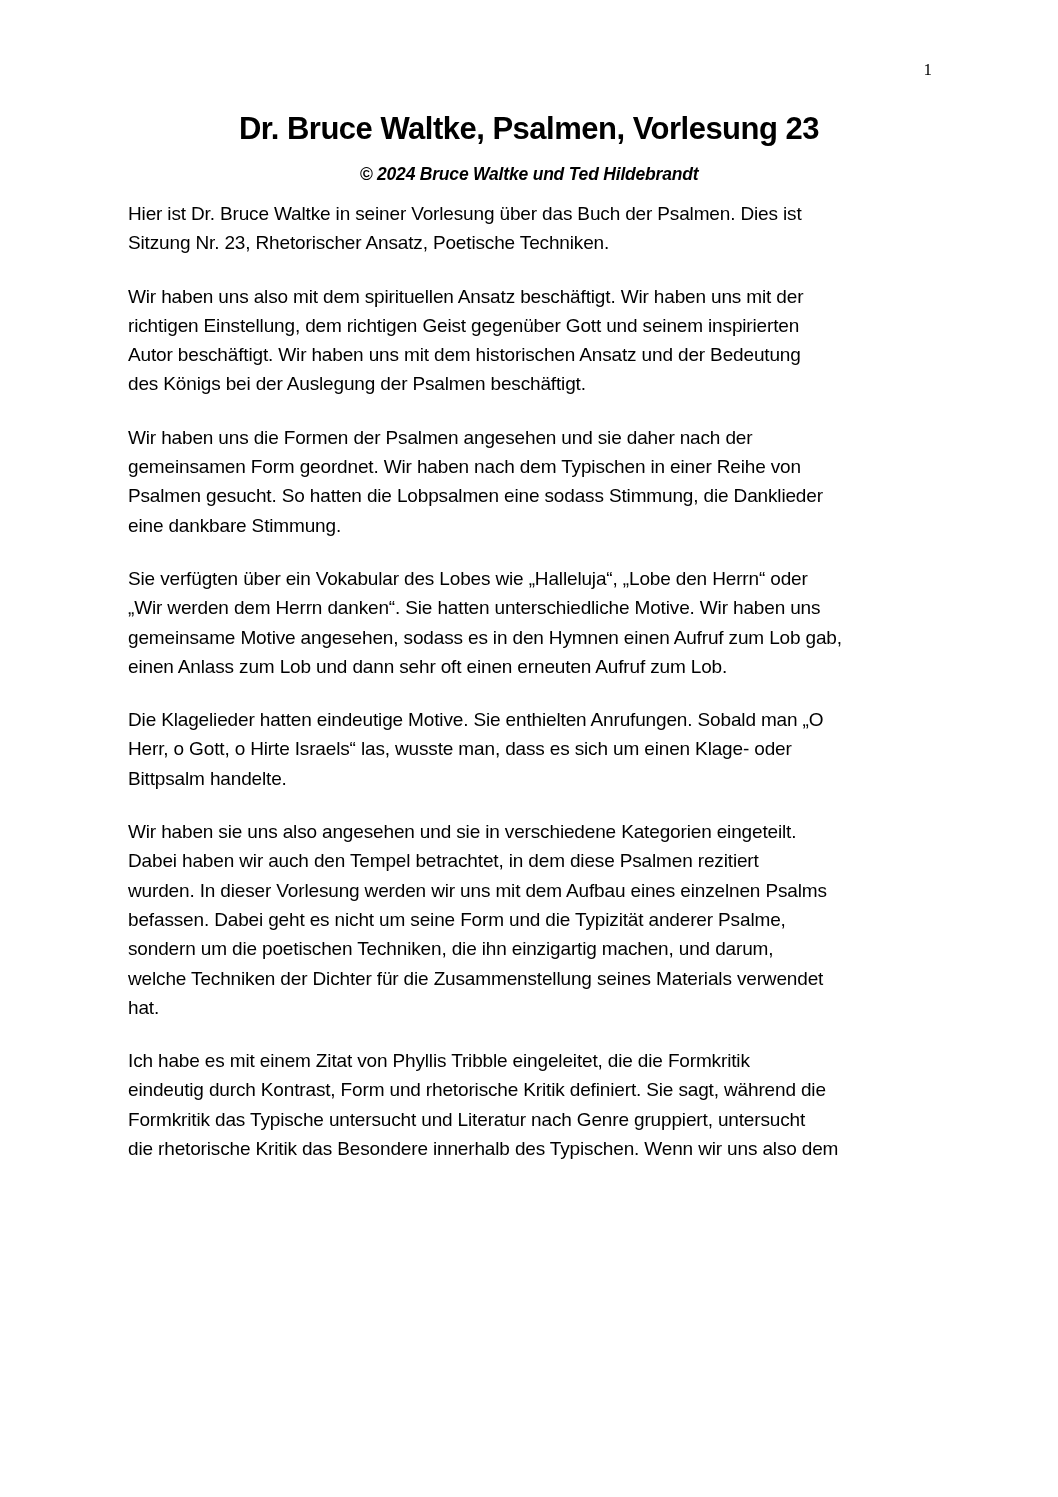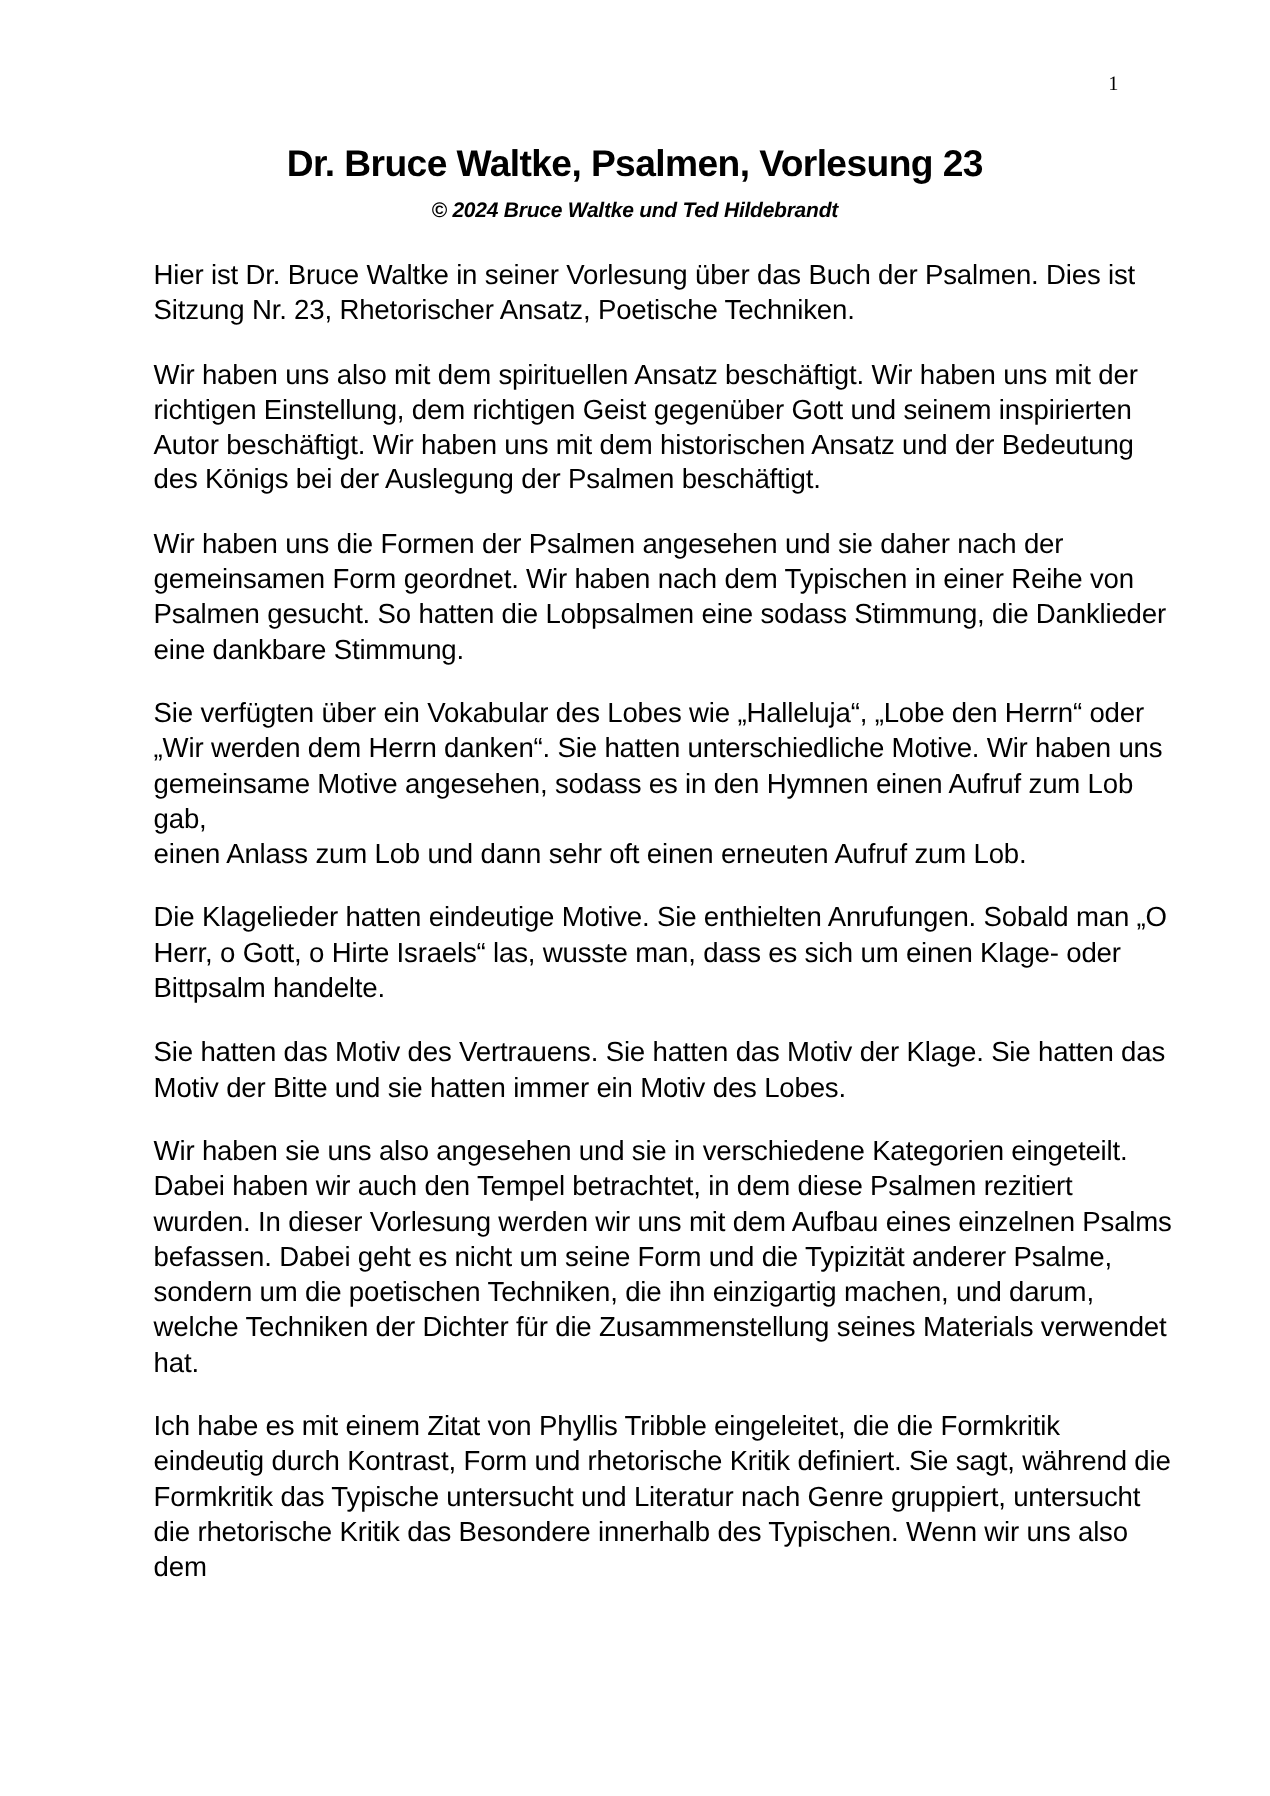--- a/index.html
+++ b/index.html
@@ -18,41 +18,41 @@
   }
   .page-number {
     position: absolute;
     top: 60px;
     right: 126px;
     font-family: "Liberation Serif", serif;
     font-size: 17px;
     line-height: 20px;
   }
   .doc-title {
-    margin: 0;
-    padding-top: 118px;
+    margin: 16px;
+    padding-top: 94px;
     text-align: center;
     font-size: 31px;
     line-height: 37px;
     font-weight: 700;
     letter-spacing: -0.5px;
   }
   .copyright {
     margin-top: 9px;
     text-align: center;
     font-weight: 700;
     font-size: 17.5px;
     line-height: 22px;
     letter-spacing: -0.2px;
     font-style: italic;
   }
   .content {
-    margin: 29px 0 0 128px;
+    margin: 14px 0 0 128px;
     width: 862px;
-    font-size: 23px;
+    font-size: 19px;
     line-height: 29.3px;
     letter-spacing: -0.15px;
   }
   .content p {
     margin: 0 0 24px 0;
     white-space: pre-line;
   }
 </style>
 </head>
 <body>
@@ -72,22 +72,20 @@
 gemeinsamen Form geordnet. Wir haben nach dem Typischen in einer Reihe von
 Psalmen gesucht. So hatten die Lobpsalmen eine sodass Stimmung, die Danklieder
 eine dankbare Stimmung.</p>
       <p>Sie verfügten über ein Vokabular des Lobes wie „Halleluja“, „Lobe den Herrn“ oder
 „Wir werden dem Herrn danken“. Sie hatten unterschiedliche Motive. Wir haben uns
 gemeinsame Motive angesehen, sodass es in den Hymnen einen Aufruf zum Lob gab,
 einen Anlass zum Lob und dann sehr oft einen erneuten Aufruf zum Lob.</p>
       <p>Die Klagelieder hatten eindeutige Motive. Sie enthielten Anrufungen. Sobald man „O
 Herr, o Gott, o Hirte Israels“ las, wusste man, dass es sich um einen Klage- oder
 Bittpsalm handelte.</p>
-      <p>Sie hatten das Motiv des Vertrauens. Sie hatten das Motiv der Klage. Sie hatten das
-Motiv der Bitte und sie hatten immer ein Motiv des Lobes.</p>
       <p>Wir haben sie uns also angesehen und sie in verschiedene Kategorien eingeteilt.
 Dabei haben wir auch den Tempel betrachtet, in dem diese Psalmen rezitiert
 wurden. In dieser Vorlesung werden wir uns mit dem Aufbau eines einzelnen Psalms
 befassen. Dabei geht es nicht um seine Form und die Typizität anderer Psalme,
 sondern um die poetischen Techniken, die ihn einzigartig machen, und darum,
 welche Techniken der Dichter für die Zusammenstellung seines Materials verwendet
 hat.</p>
       <p>Ich habe es mit einem Zitat von Phyllis Tribble eingeleitet, die die Formkritik
 eindeutig durch Kontrast, Form und rhetorische Kritik definiert. Sie sagt, während die
 Formkritik das Typische untersucht und Literatur nach Genre gruppiert, untersucht

